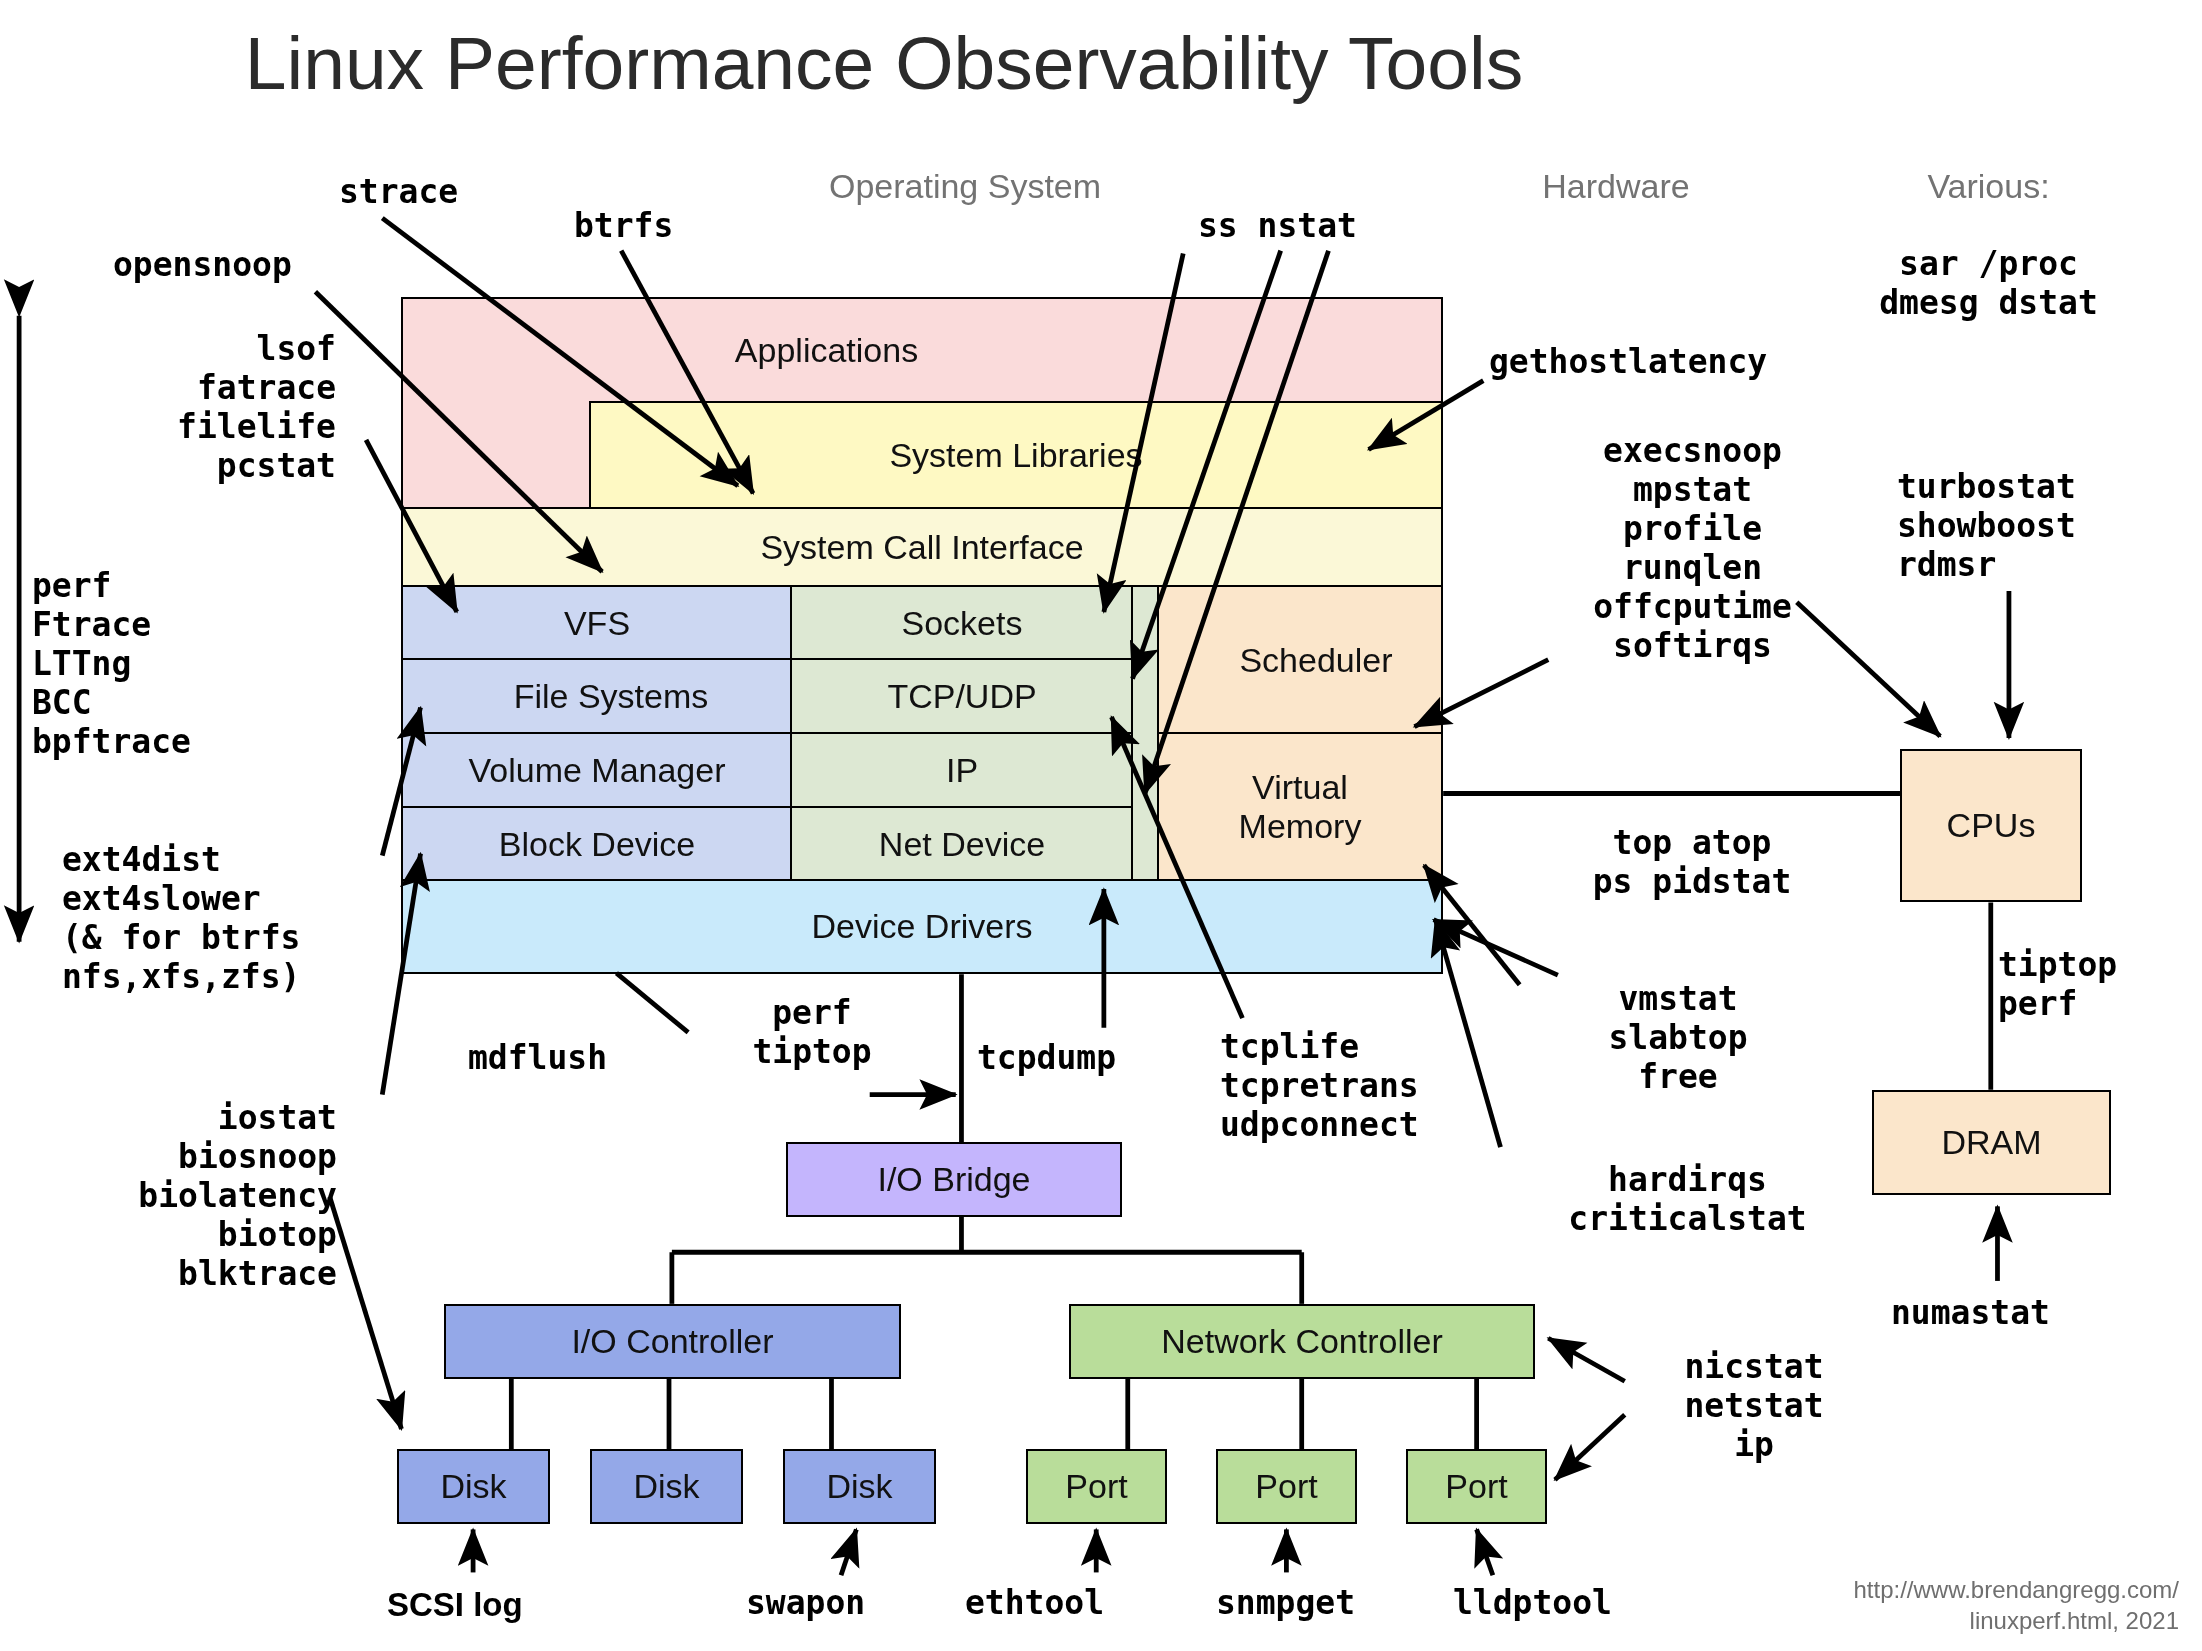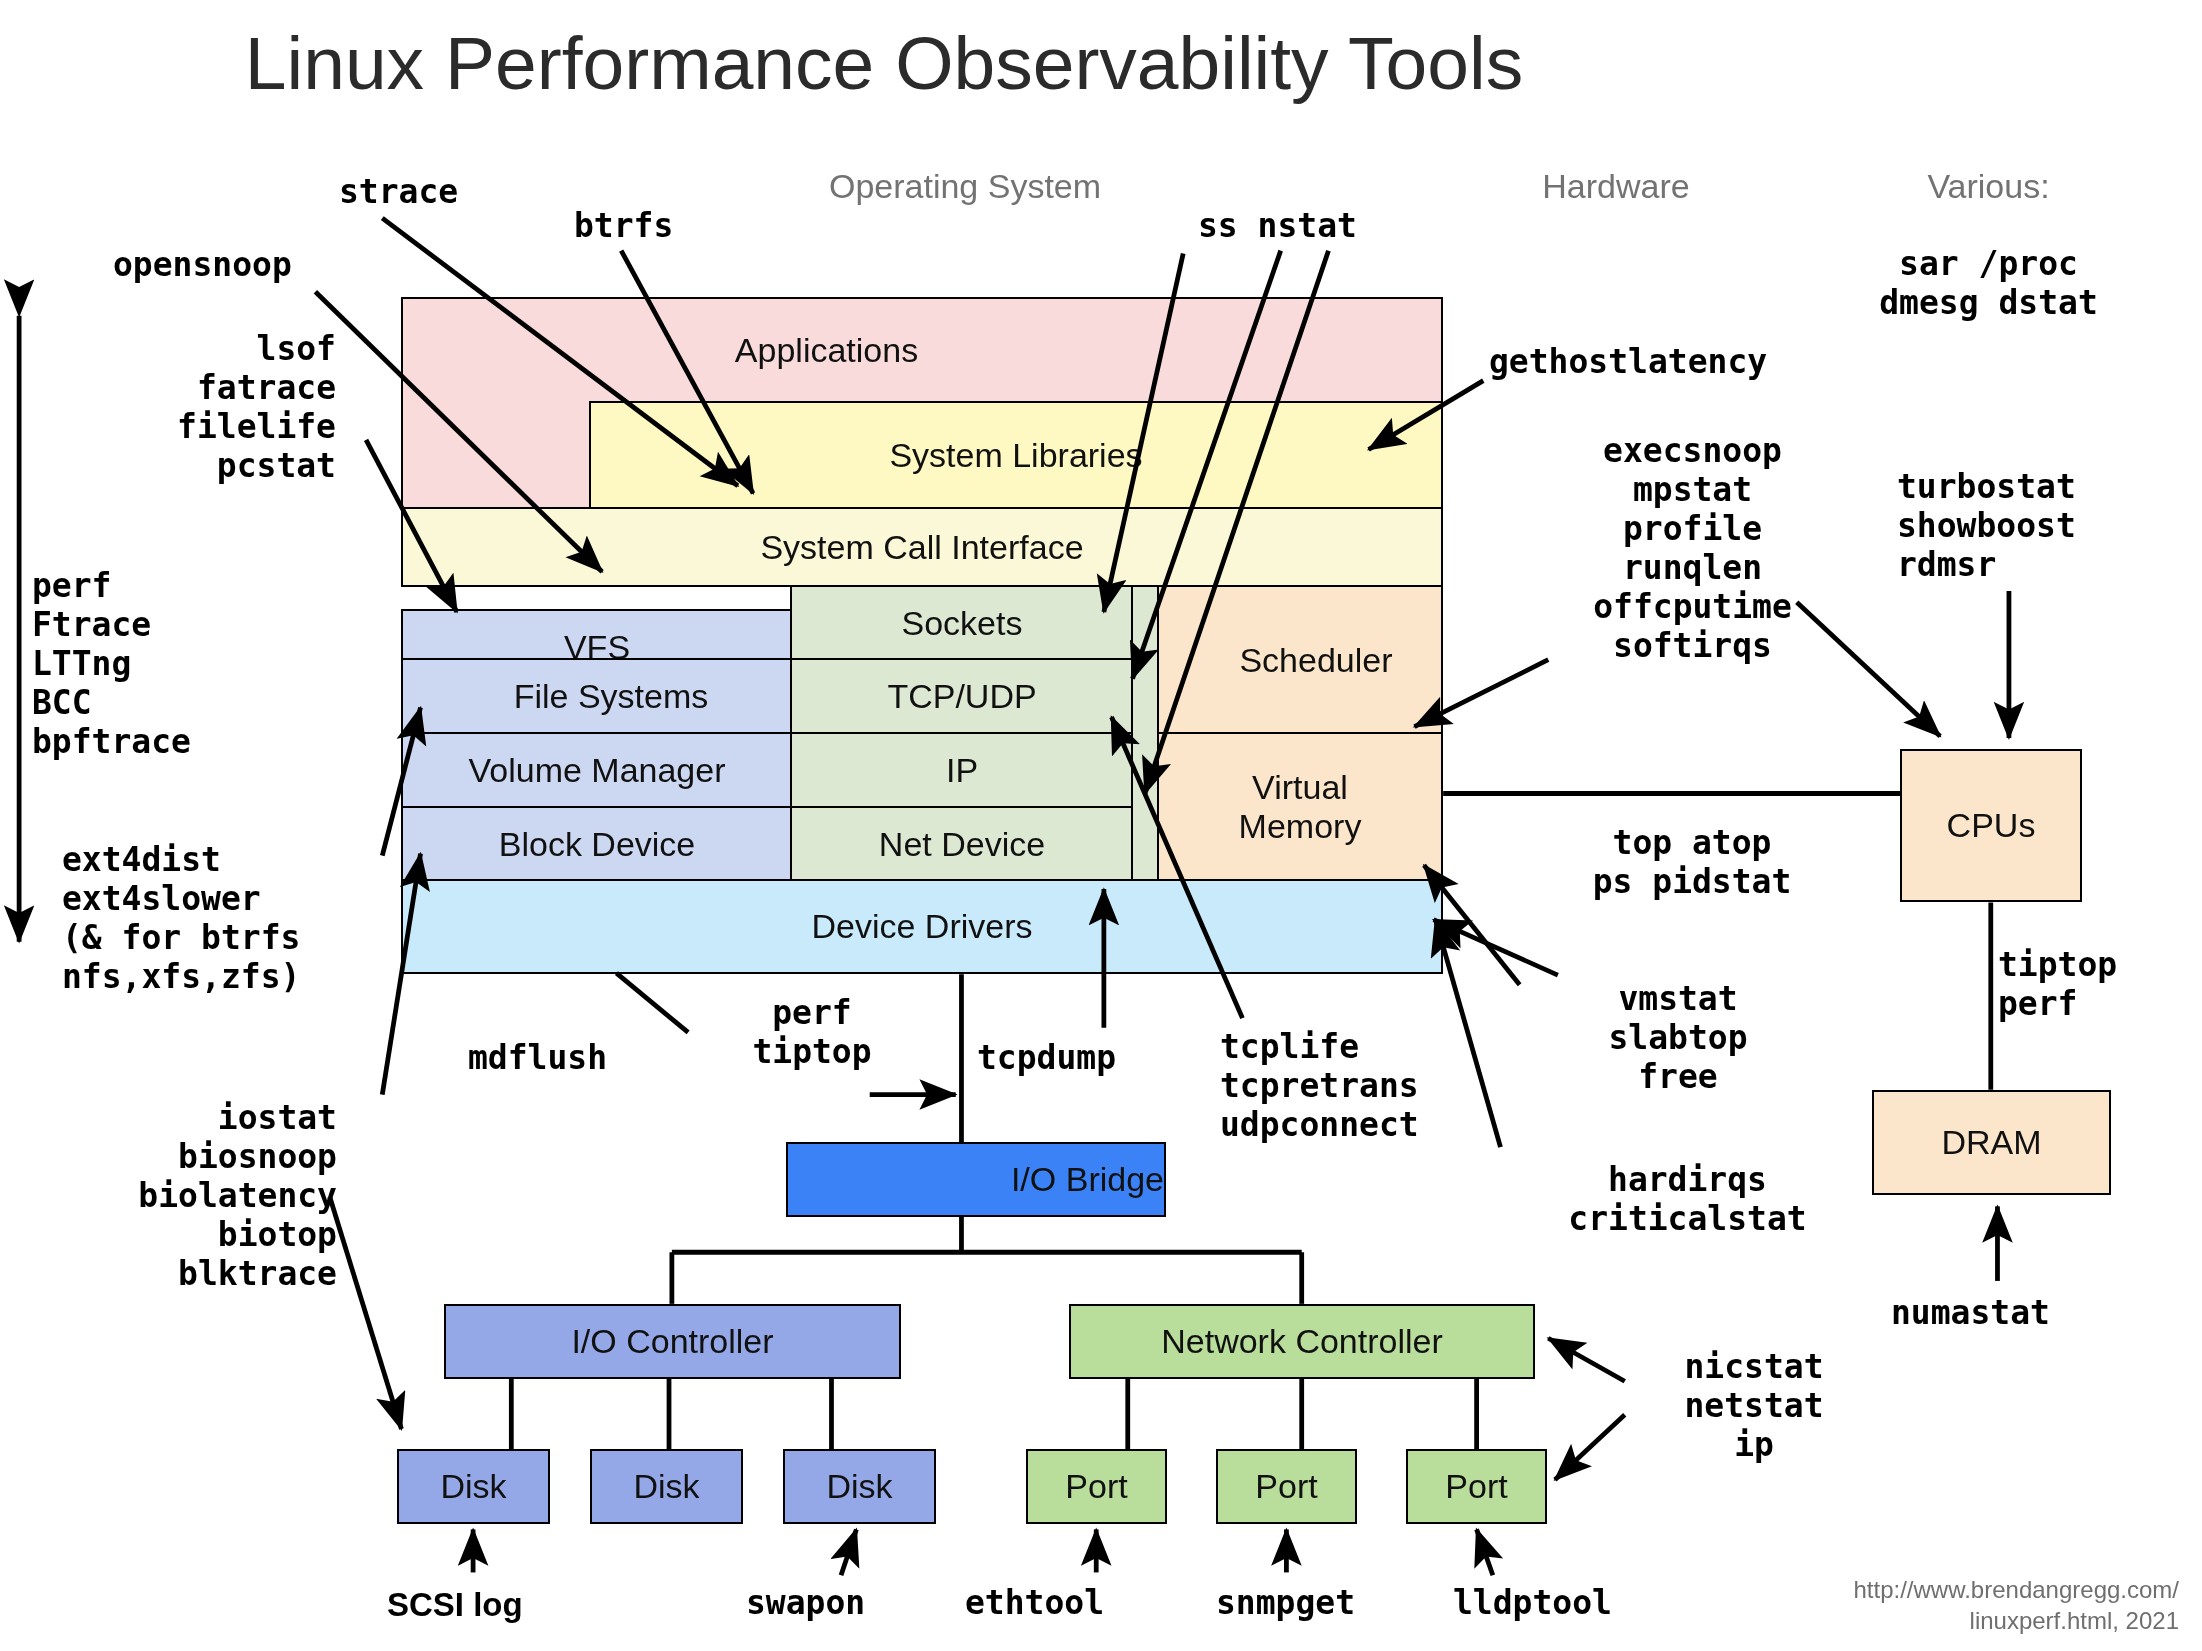--- a/index.html
+++ b/index.html
@@ -60,21 +60,21 @@
 
     <div class="box" style="left:0;top:104px;width:191px;height:109px;background:#fadbdb;border-top:none;border-bottom:none;border-right:none;"></div>
     <div class="box" style="left:188px;top:104px;width:854px;height:109px;background:#fef9c3;border-right:2.9px solid #000;">
       <span class="boxlbl">System Libraries</span>
     </div>
 
     <div class="box" style="left:0;top:210px;width:1042px;height:80px;background:#fbf8d7;">
       <span class="boxlbl">System Call Interface</span>
     </div>
 
-    <div class="box" style="left:0;top:288px;width:392px;height:76px;background:#ccd7f2;margin-top:24px;">
+    <div class="box" style="left:0;top:288px;width:392px;height:76px;background:#ccd7f2;">
       <span class="boxlbl">VFS</span>
     </div>
     <div class="box" style="left:0;top:361px;width:392px;height:76px;background:#ccd7f2;padding-left:28px;">
       <span class="boxlbl">File Systems</span>
     </div>
     <div class="box" style="left:0;top:435px;width:392px;height:76px;background:#ccd7f2;">
       <span class="boxlbl">Volume Manager</span>
     </div>
     <div class="box" style="left:0;top:509px;width:392px;height:76px;background:#ccd7f2;">
       <span class="boxlbl">Block Device</span>
@@ -107,21 +107,21 @@
     </div>
   </div>
 
   <div class="box" style="left:1900px;top:749px;width:182px;height:153px;background:#fbe6cb;">
     <span class="boxlbl">CPUs</span>
   </div>
   <div class="box" style="left:1872px;top:1090px;width:239px;height:105px;background:#fbe6cb;">
     <span class="boxlbl">DRAM</span>
   </div>
 
-  <div class="box" style="left:786px;top:1142px;width:380px;height:75px;background:#3b82f6;justify-content:flex-end;">
+  <div class="box" style="left:786px;top:1142px;width:336px;height:75px;background:#c4b5fd;">
     <span class="boxlbl">I/O Bridge</span>
   </div>
 
   <div class="box" style="left:444px;top:1304px;width:457px;height:75px;background:#94a8e8;">
     <span class="boxlbl">I/O Controller</span>
   </div>
   <div class="box" style="left:1069px;top:1304px;width:466px;height:75px;background:#b9dd9a;">
     <span class="boxlbl">Network Controller</span>
   </div>
 

